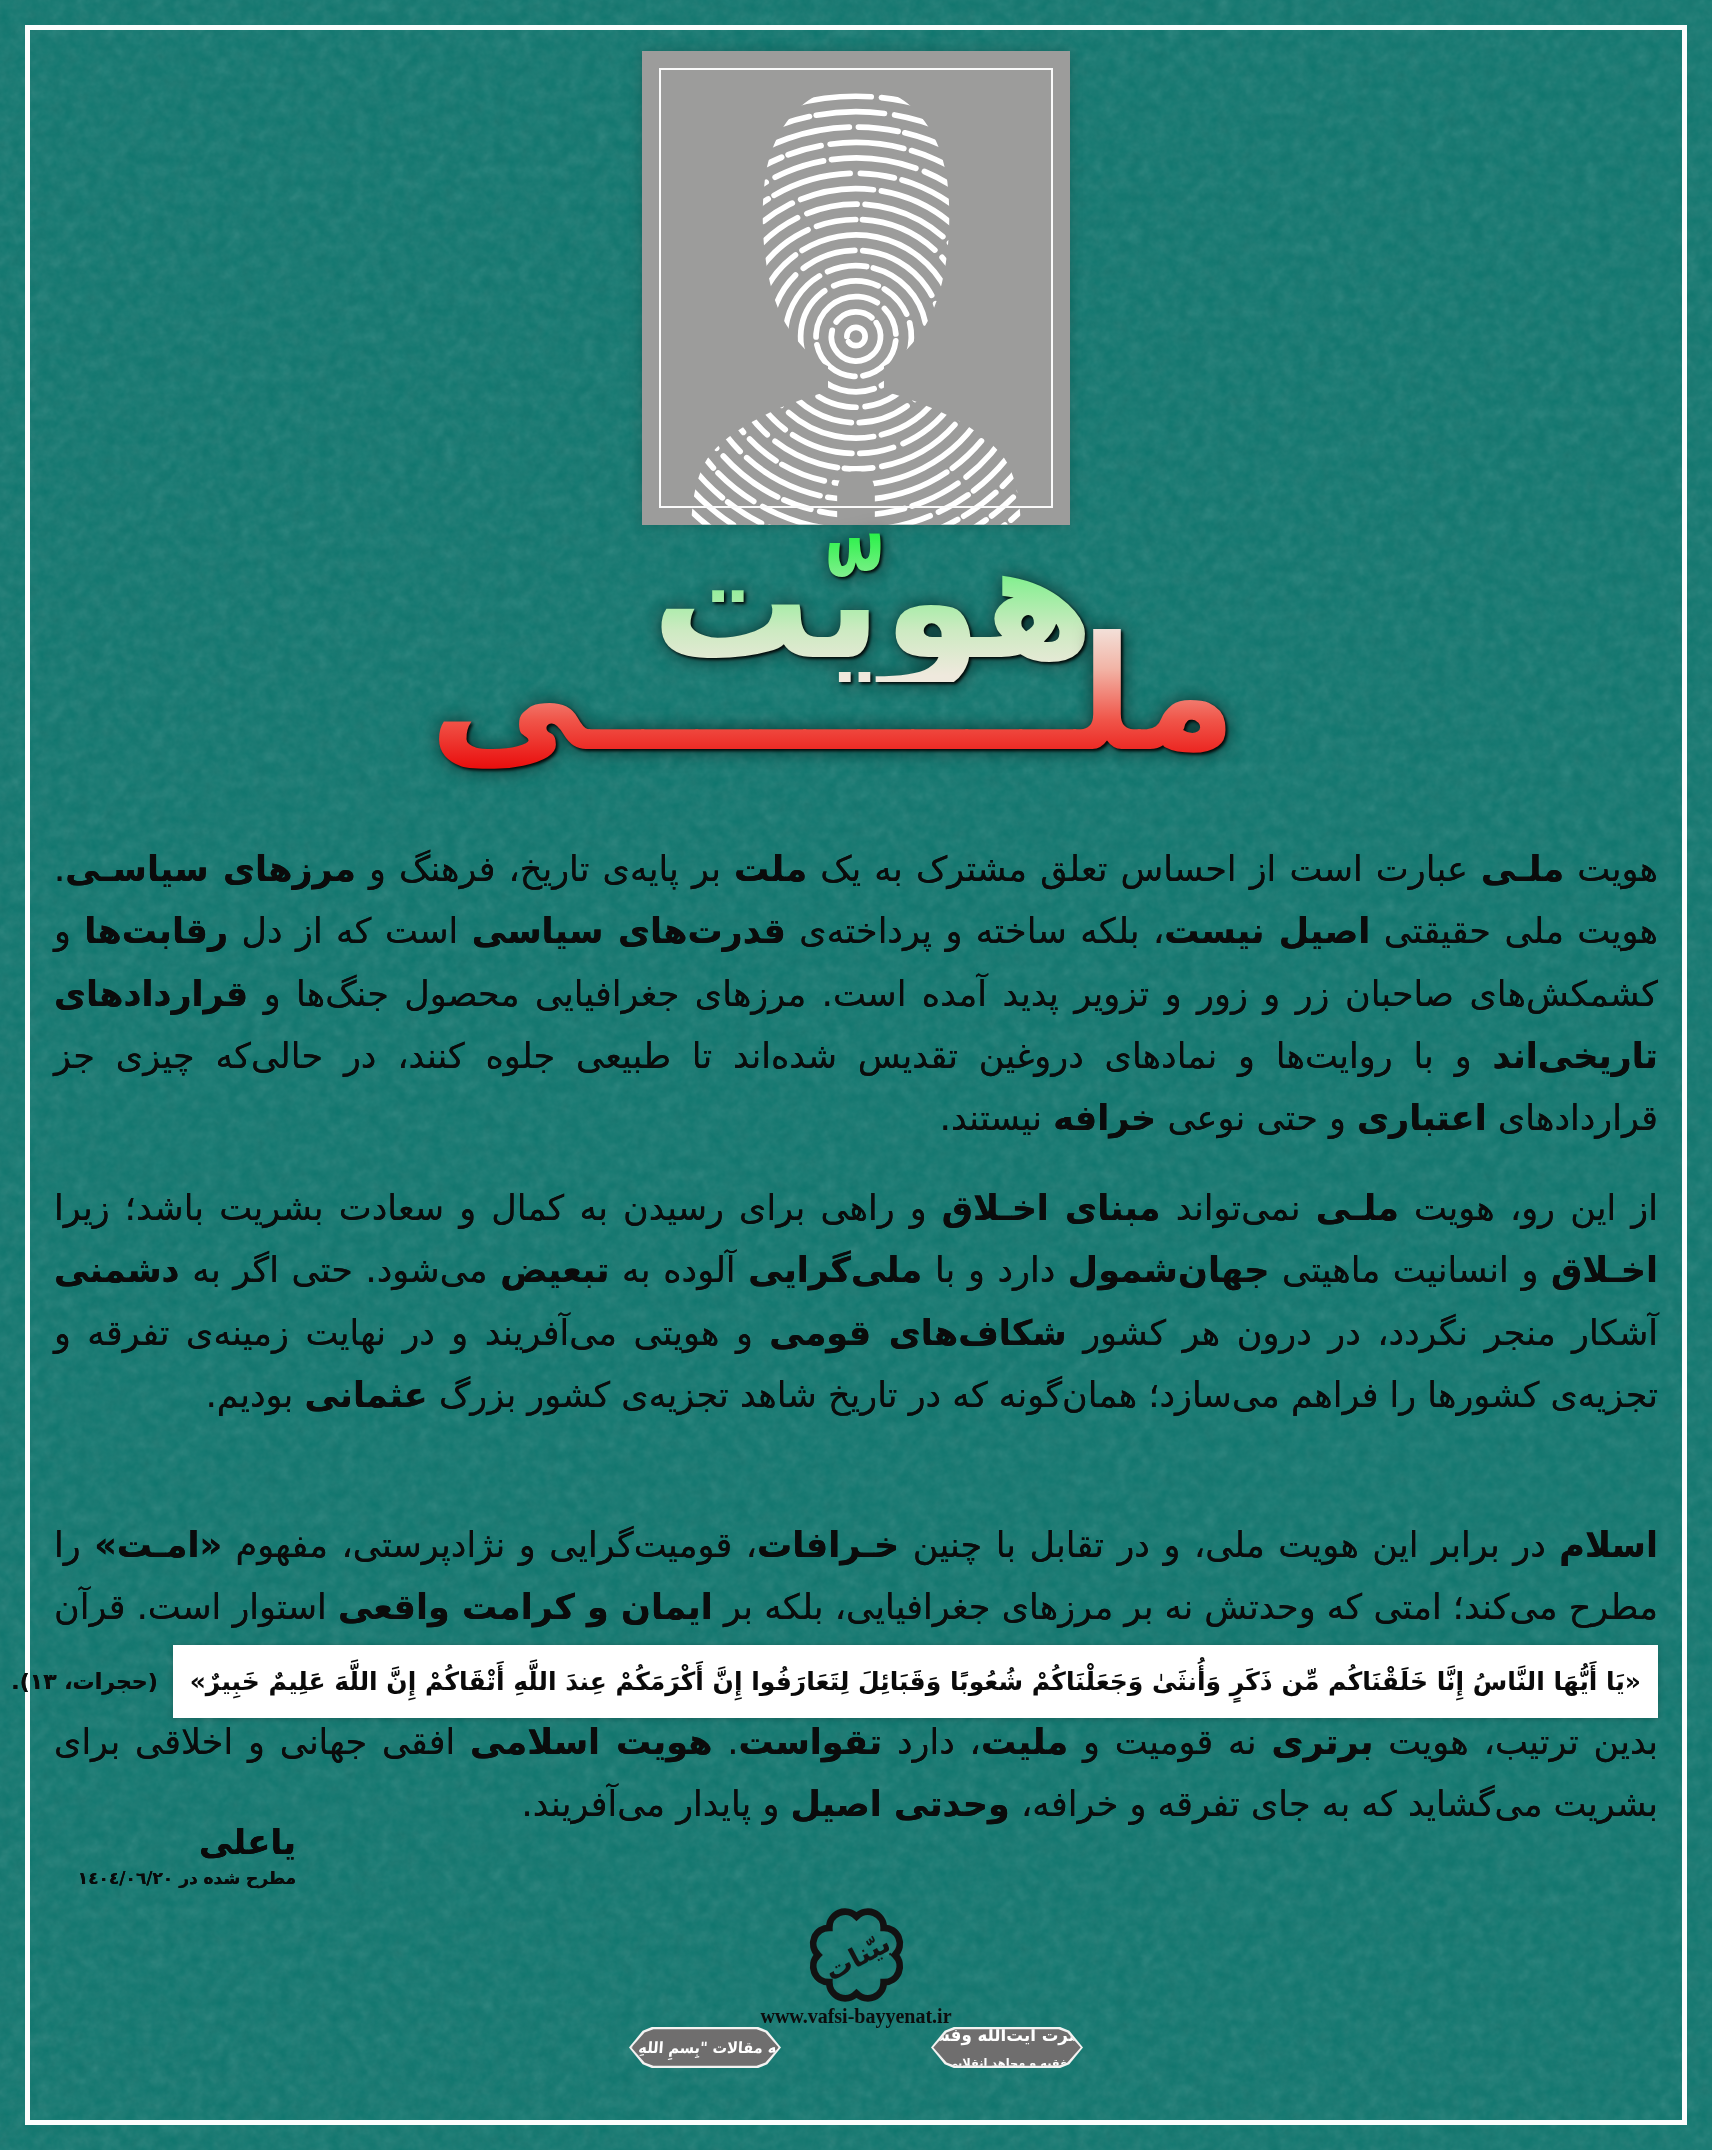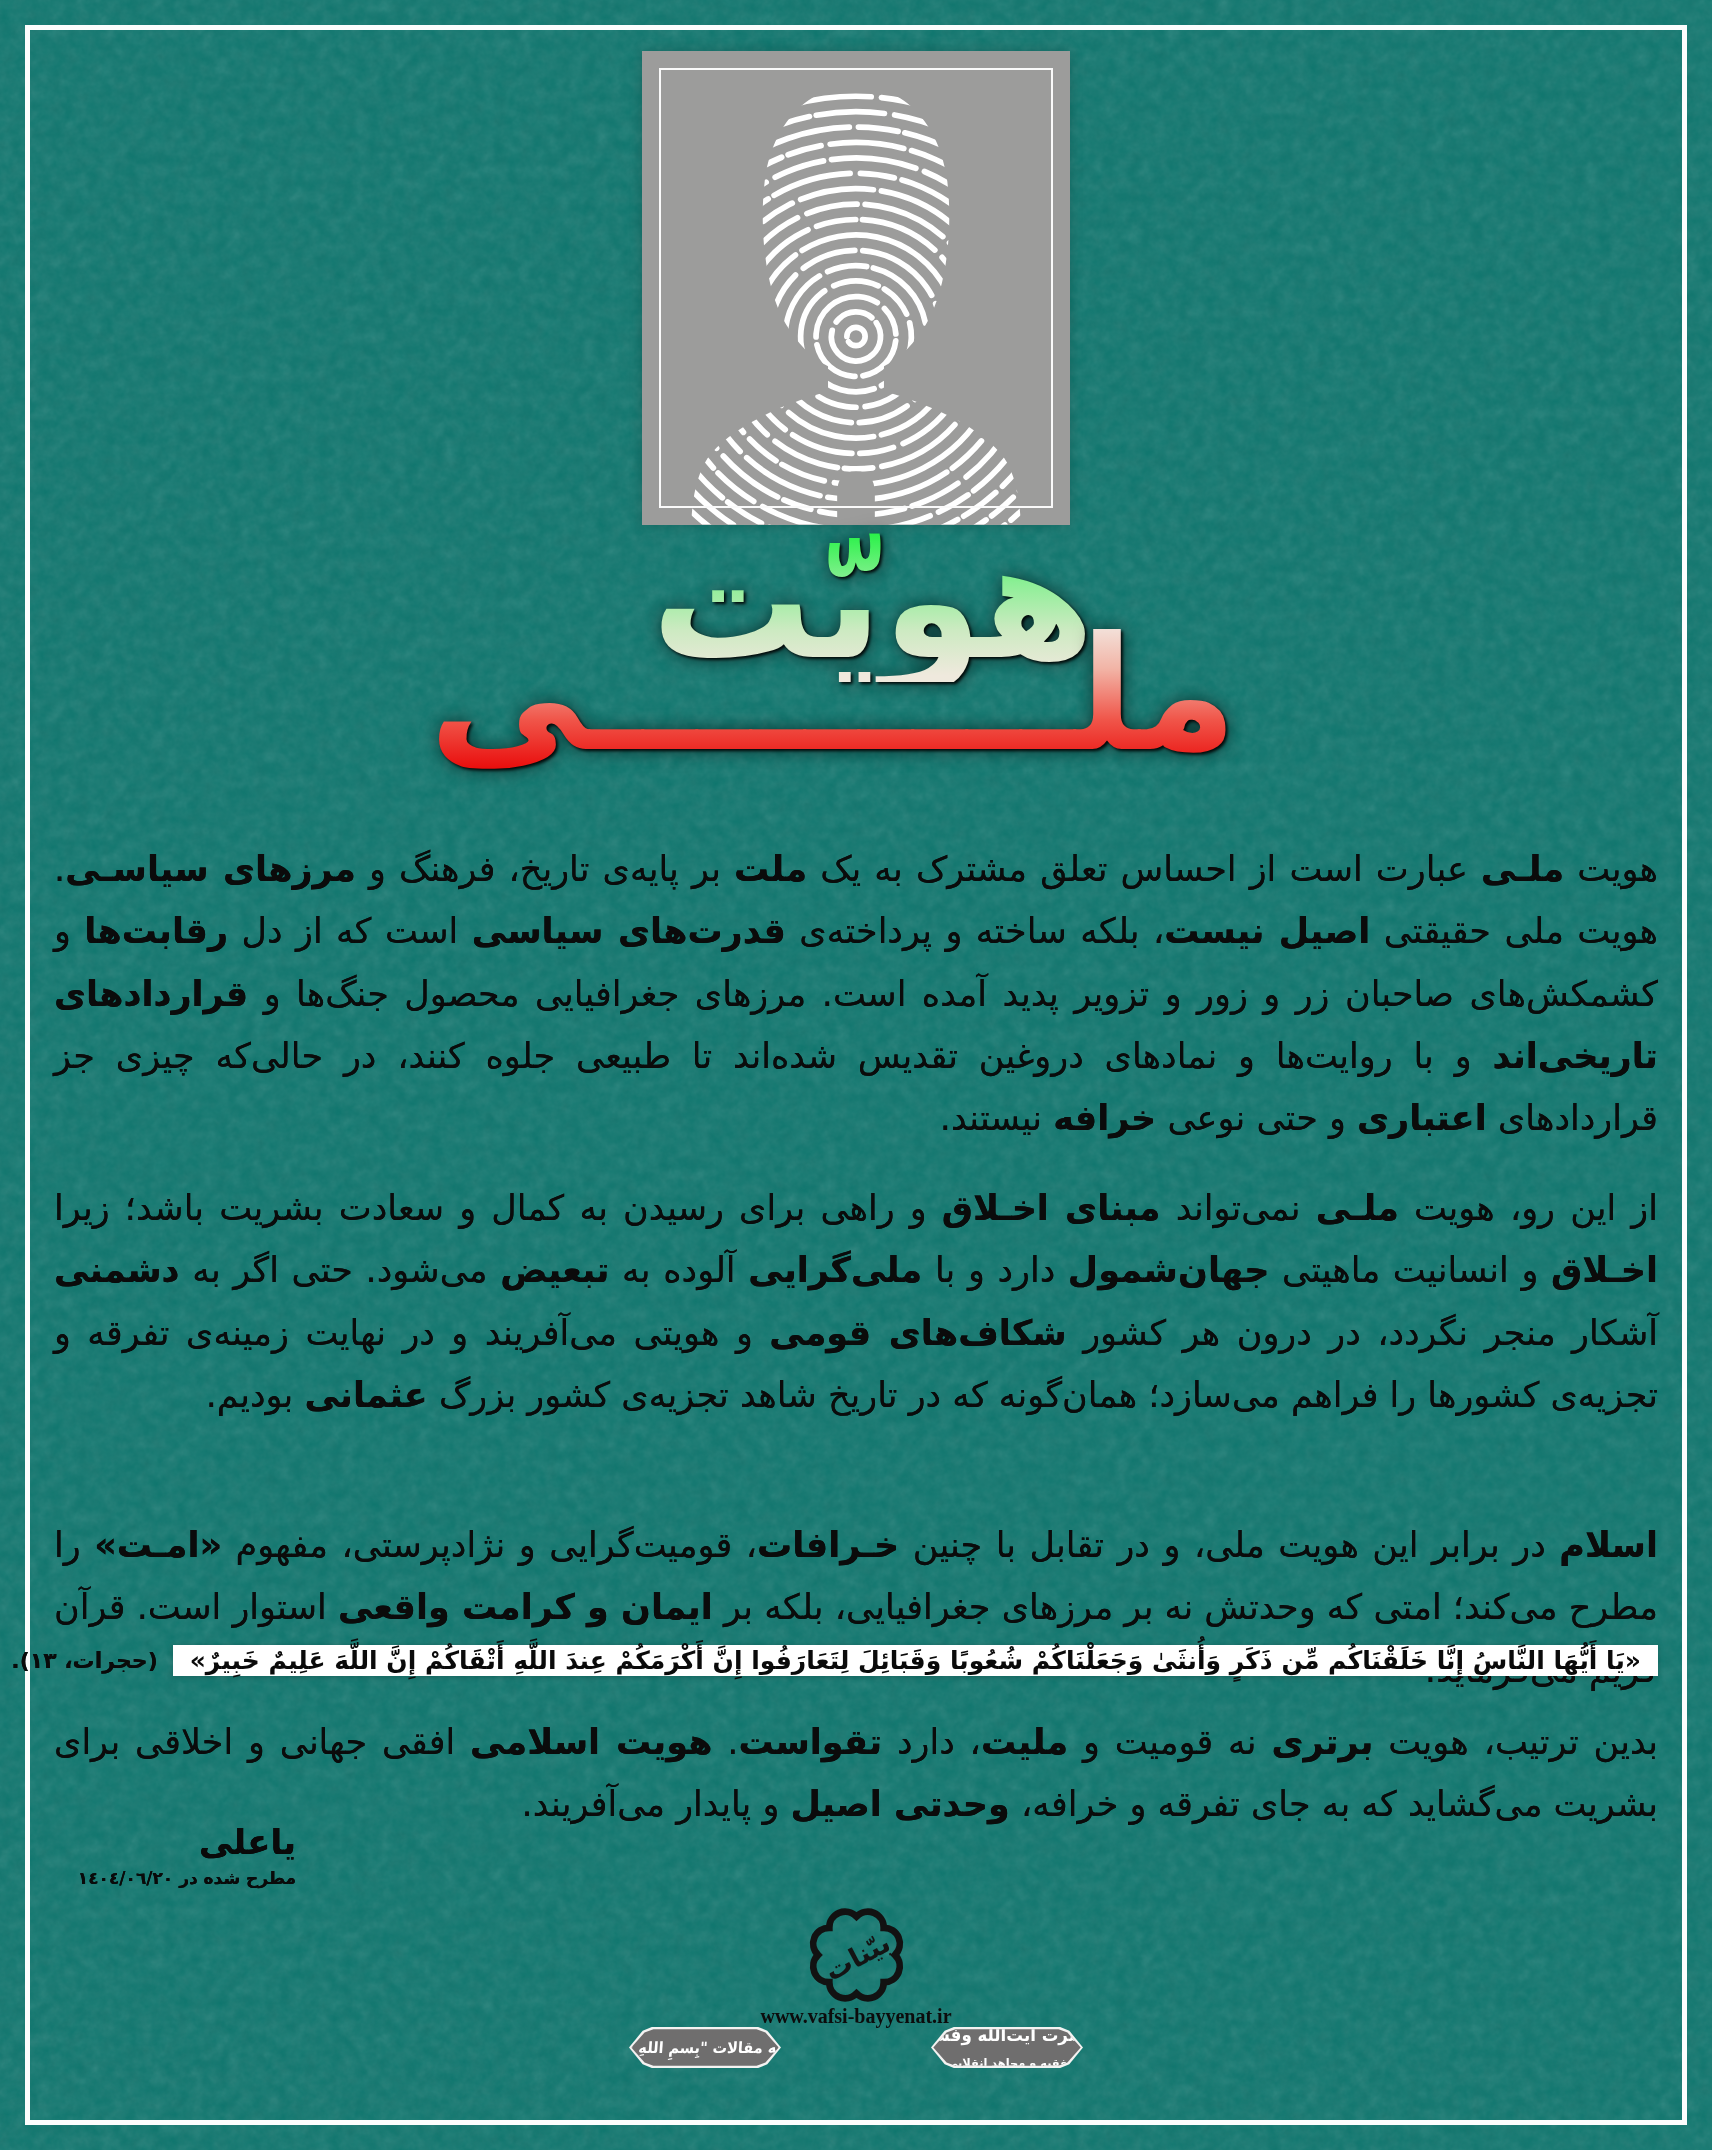--- a/index.html
+++ b/index.html
@@ -39,21 +39,21 @@
     text-shadow:0 0 0.6px rgba(0,0,0,.85);
   }
   .para span.bd{font-weight:bold;}
   .p1{top:838px;}
   .p2{top:1177px;}
   .p3a{top:1514px;}
   .p3b{top:1711px;}
 
   
   .verse-row{position:absolute;left:54px;right:54px;top:1645px;direction:rtl;display:flex;align-items:center;justify-content:space-between;gap:15px;}
-  .verse-box{background:#ffffff;padding:1px 17px;font-weight:bold;font-size:25px;white-space:nowrap;flex-shrink:1;box-shadow:0 1.1px 5.7px rgba(0,0,0,.22);}
+  .verse-box{background:#ffffff;padding:22px 17px;font-weight:bold;font-size:25px;white-space:nowrap;flex-shrink:1;box-shadow:0 1.1px 5.7px rgba(0,0,0,.22);}
   .verse-ref{font-size:22px;font-weight:bold;white-space:nowrap;flex-shrink:0;text-shadow:0 0 0.6px rgba(0,0,0,.8);}
 
   
   .sig{position:absolute;left:62px;top:1822px;width:234px;text-align:right;direction:rtl;}
   .sig-name{font-size:34px;font-weight:bold;text-shadow:0 0 0.6px #000;}
   .sig-date{font-size:17px;font-weight:bold;margin-top:5.7px;letter-spacing:0.6px;text-shadow:0 0 0.6px #000;}
 
   
   .logo{position:absolute;left:803px;top:1903px;width:107px;height:104px;}
   .website{position:absolute;left:0;right:0;top:2005px;text-align:center;font-family:"Liberation Serif",serif;font-weight:bold;font-size:20px;color:#0c0c0c;}

